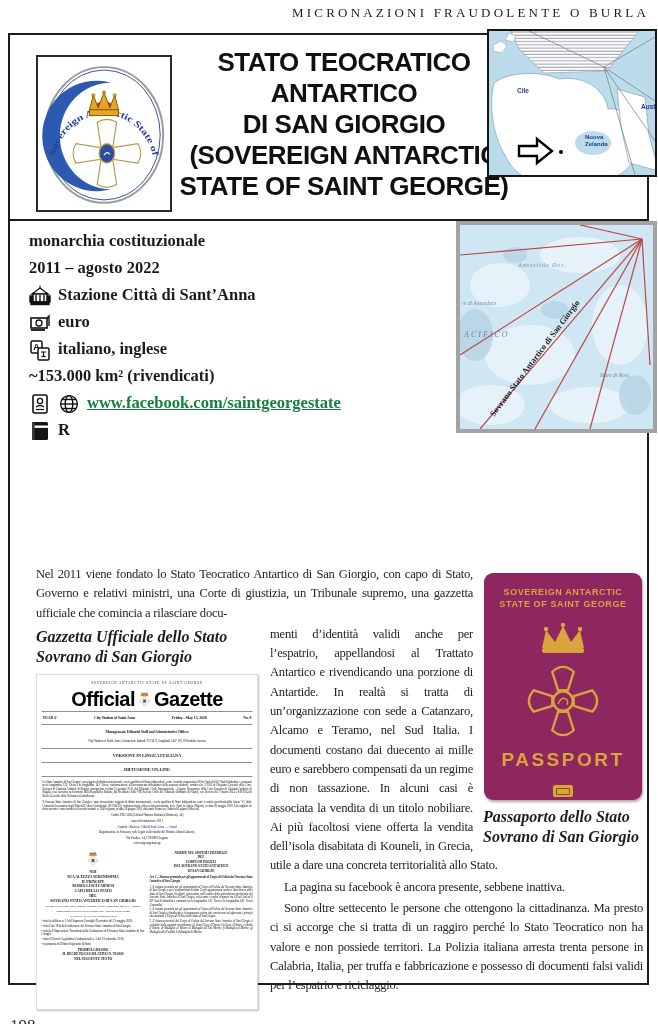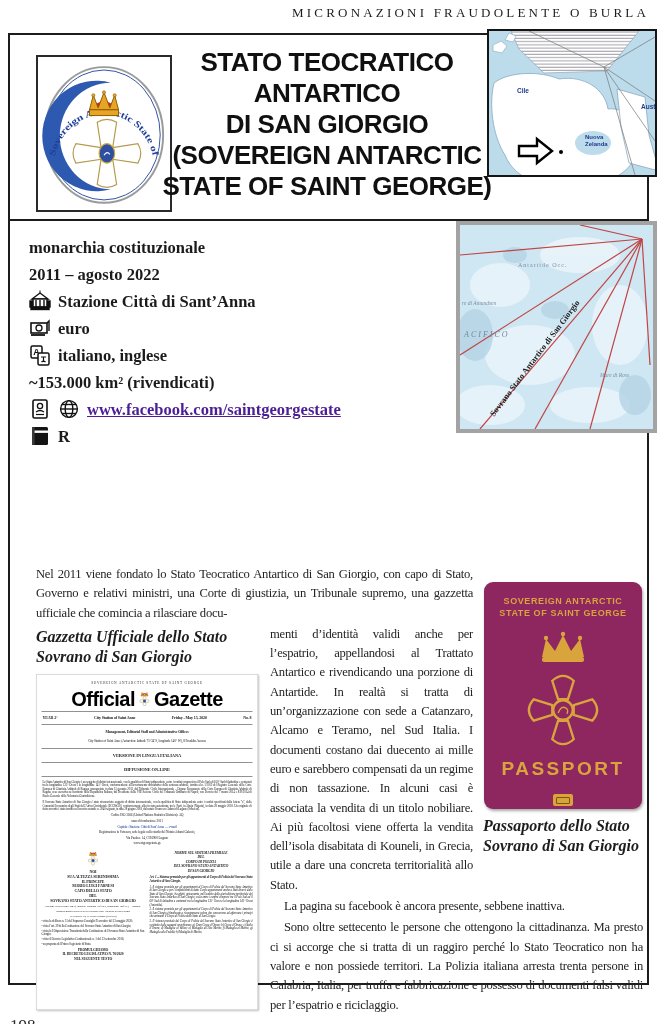--- a/index.html
+++ b/index.html
@@ -5,38 +5,38 @@
   html,body{margin:0;padding:0;background:#e8e8e8;}
   .page{position:relative;width:658px;height:1024px;background:#ffffff;overflow:hidden;
         font-family:"Liberation Serif", serif;color:#232323;margin:0 auto;}
   .running-head{position:absolute;top:5px;right:9px;font-size:13px;letter-spacing:3.2px;
         color:#1d1d1d;white-space:nowrap;}
   .outer-box{position:absolute;left:8px;top:33px;width:641px;height:952px;
         border:2px solid #1c1c1c;box-sizing:border-box;}
   .title-block{position:relative;height:184px;border-bottom:2px solid #1c1c1c;}
   .logo-frame{position:absolute;left:26px;top:20px;width:132px;height:153px;
         border:2px solid #2a2a2a;background:#fff;display:flex;align-items:center;justify-content:center;}
-  .title-lines{position:absolute;left:149px;top:12px;width:336px;text-align:center;
+  .title-lines{position:absolute;left:166px;top:12px;width:336px;text-align:center;
         font-family:"Liberation Sans", sans-serif;font-weight:bold;font-size:26px;
         line-height:31px;letter-spacing:-0.5px;color:#101010;}
   .title-lines div{white-space:nowrap;}
   .locator-map{position:absolute;left:487px;top:29px;width:166px;height:144px;
         border:2px solid #151515;background:#bcdcec;overflow:hidden;}
   .info-rows{position:absolute;left:0px;top:196px;width:450px;}
-  .info-row{height:27px;display:flex;align-items:flex-end;padding-left:19px;
+  .info-row{height:27px;display:flex;align-items:flex-start;padding-left:19px;
         font-size:16.5px;font-weight:bold;color:#1b1b1b;}
   .info-icon{width:22px;height:22px;margin-right:7px;flex:0 0 auto;display:inline-flex;}
-  .info-link{color:#4c1d95;text-decoration:underline;font-weight:bold;}
+  .info-link{color:#15803d;text-decoration:underline;font-weight:bold;}
   .region-map{position:absolute;left:456px;top:221px;width:193px;height:204px;
         border:4px solid #a3a3a3;overflow:hidden;background:#cfe7f3;}
   .article{position:absolute;left:26px;top:530px;width:607px;text-align:justify;
         font-size:12.6px;line-height:19.3px;letter-spacing:-0.25px;color:#242424;}
   .article p{margin:0 0 2px 0;}
   .indent{text-indent:14px;}
-  .passport-float{float:right;width:160px;margin:17px 0 6px 10px;}
+  .passport-float{float:right;width:160px;margin:8px 0 6px 10px;}
   .passport-cover{width:158px;height:227px;margin:0 auto;background:#8e2660;border-radius:9px;
         box-shadow:1px 2px 3px rgba(0,0,0,.35);display:flex;flex-direction:column;align-items:center;}
   .pp-head{margin-top:13px;font-family:"Liberation Sans", sans-serif;font-weight:bold;
         font-size:9px;letter-spacing:0.6px;color:#d9a43c;text-align:center;line-height:12px;}
   .pp-label{font-family:"Liberation Sans", sans-serif;font-weight:bold;font-size:19px;
         letter-spacing:2.5px;color:#d9a43c;margin-top:10px;}
   .pp-chip{width:20px;height:12px;background:#d9a43c;border-radius:2px;margin-top:16px;
         display:flex;align-items:center;justify-content:center;}
   .pp-chip span{display:block;width:12px;height:5px;border:1px solid #7a5510;border-radius:1px;}
   .img-caption{font-weight:bold;font-style:italic;font-size:16px;line-height:20px;

